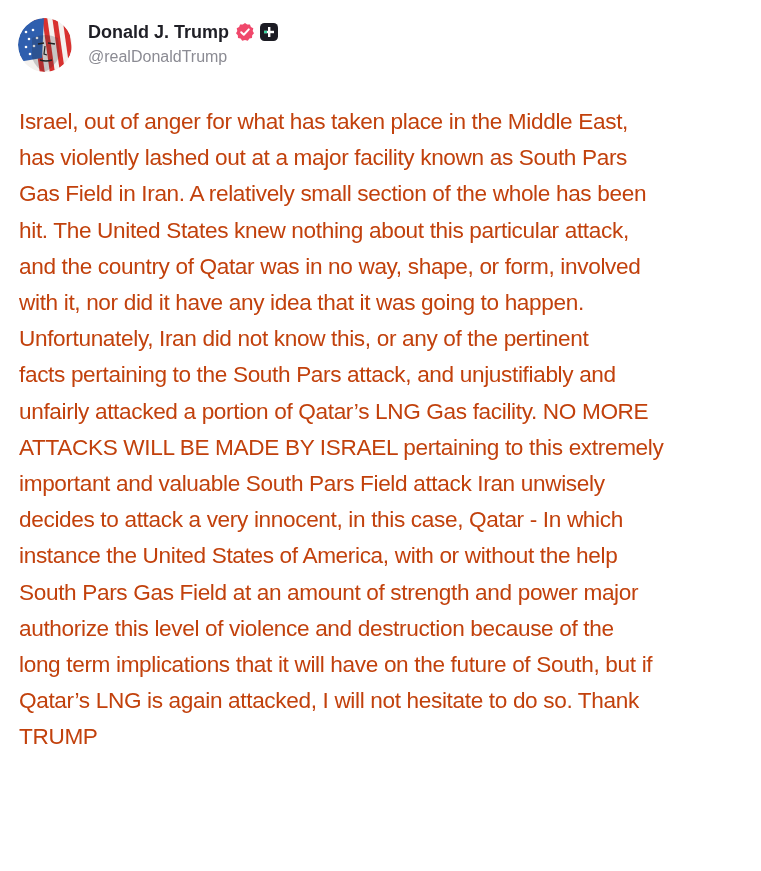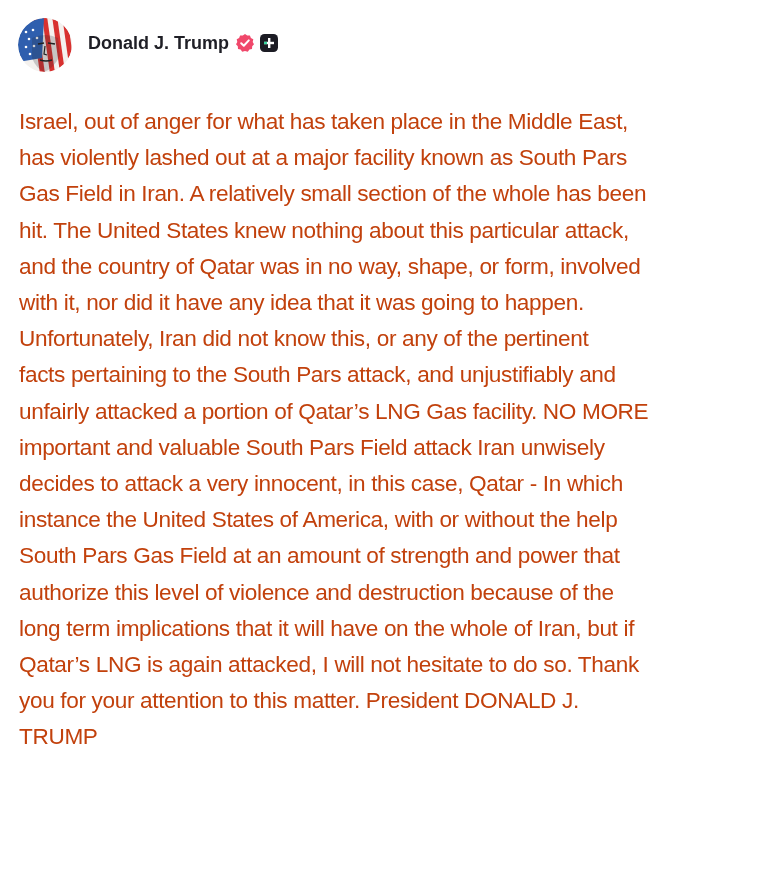--- a/index.html
+++ b/index.html
@@ -139,37 +139,38 @@
         </span>
         <span class="plus-badge">
           <svg width="18" height="18" viewBox="0 0 18 18">
             <rect x="0" y="0" width="18" height="18" rx="4.5" fill="#1c1c24"></rect>
             <rect x="8" y="4" width="2.4" height="10" fill="#ffffff"></rect>
             <rect x="4" y="7.8" width="10" height="2.4" fill="#ffffff"></rect>
             <rect x="4" y="7.8" width="3" height="2.4" fill="#3ad6a0"></rect>
           </svg>
         </span>
       </div>
+      <div class="handle">@realDonaldTrump</div>
     </div>
   </div>
 
   <div class="body-text">
     <span class="line">Israel, out of anger for what has taken place in the Middle East,</span>
     <span class="line">has violently lashed out at a major facility known as South Pars</span>
     <span class="line">Gas Field in Iran. A relatively small section of the whole has been</span>
     <span class="line">hit. The United States knew nothing about this particular attack,</span>
     <span class="line">and the country of Qatar was in no way, shape, or form, involved</span>
     <span class="line">with it, nor did it have any idea that it was going to happen.</span>
     <span class="line">Unfortunately, Iran did not know this, or any of the pertinent</span>
     <span class="line">facts pertaining to the South Pars attack, and unjustifiably and</span>
     <span class="line">unfairly attacked a portion of Qatar’s LNG Gas facility. NO MORE</span>
+    <span class="line">ATTACKS WILL BE MADE BY ISRAEL pertaining to this extremely</span>
     <span class="line">important and valuable South Pars Field attack Iran unwisely</span>
     <span class="line">decides to attack a very innocent, in this case, Qatar - In which</span>
     <span class="line">instance the United States of America, with or without the help</span>
-    <span class="line">South Pars Gas Field at an amount of strength and power that</span>
+    <span class="line">South Pars Gas Field at an amount of strength and power major</span>
     <span class="line">authorize this level of violence and destruction because of the</span>
-    <span class="line">long term implications that it will have on the whole of Iran, but if</span>
+    <span class="line">long term implications that it will have on the future of South, but if</span>
     <span class="line">Qatar’s LNG is again attacked, I will not hesitate to do so. Thank</span>
-    <span class="line">you for your attention to this matter. President DONALD J.</span>
     <span class="line">TRUMP</span>
   </div>
 
 </div>
 
 </body></html>

